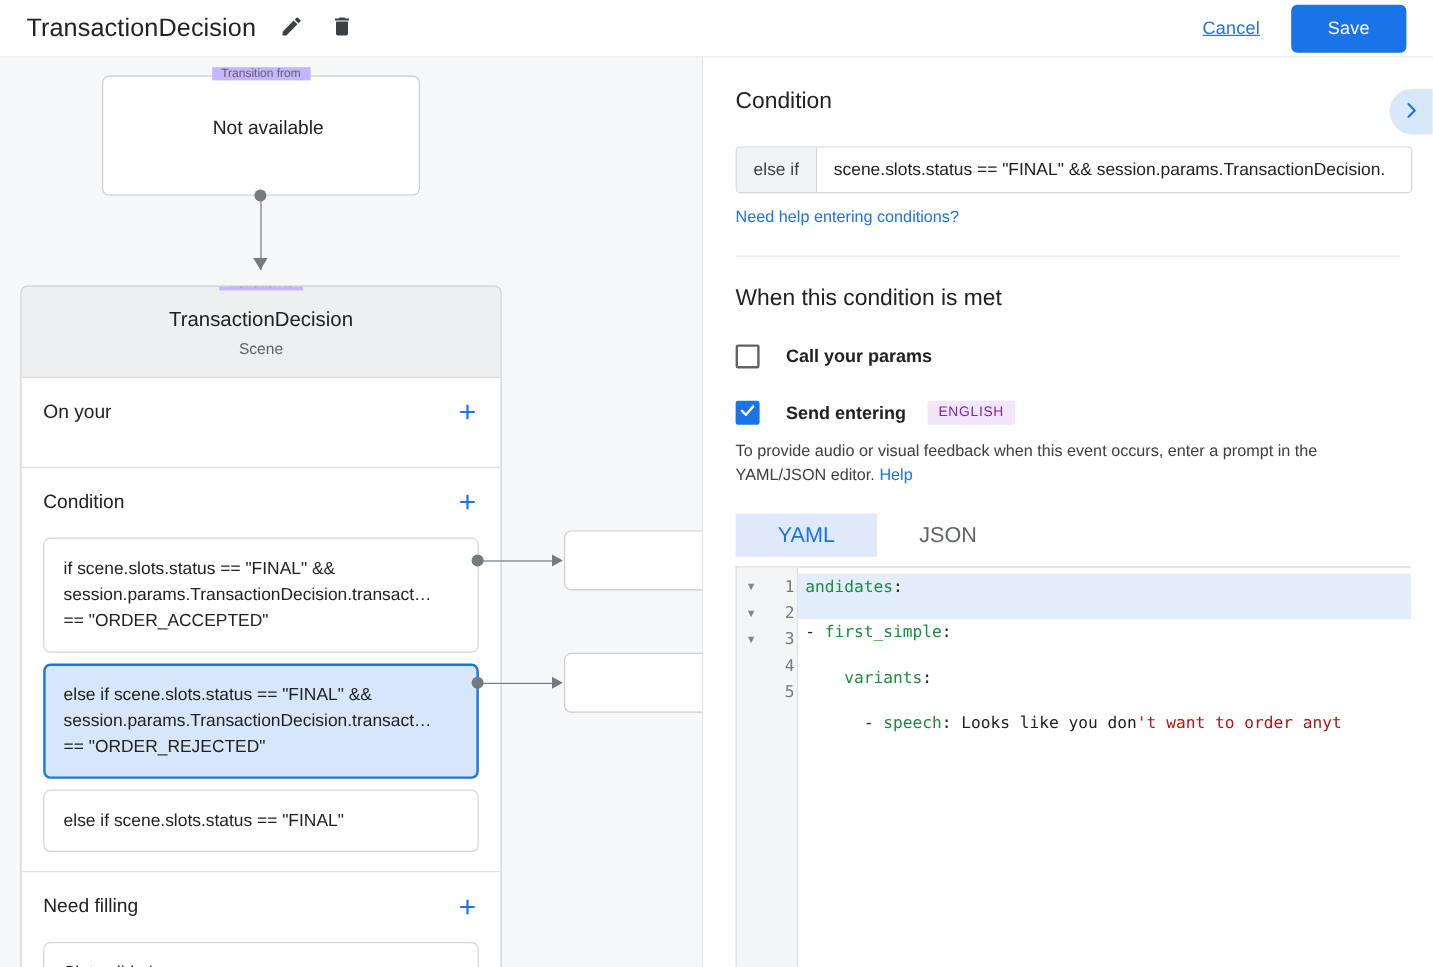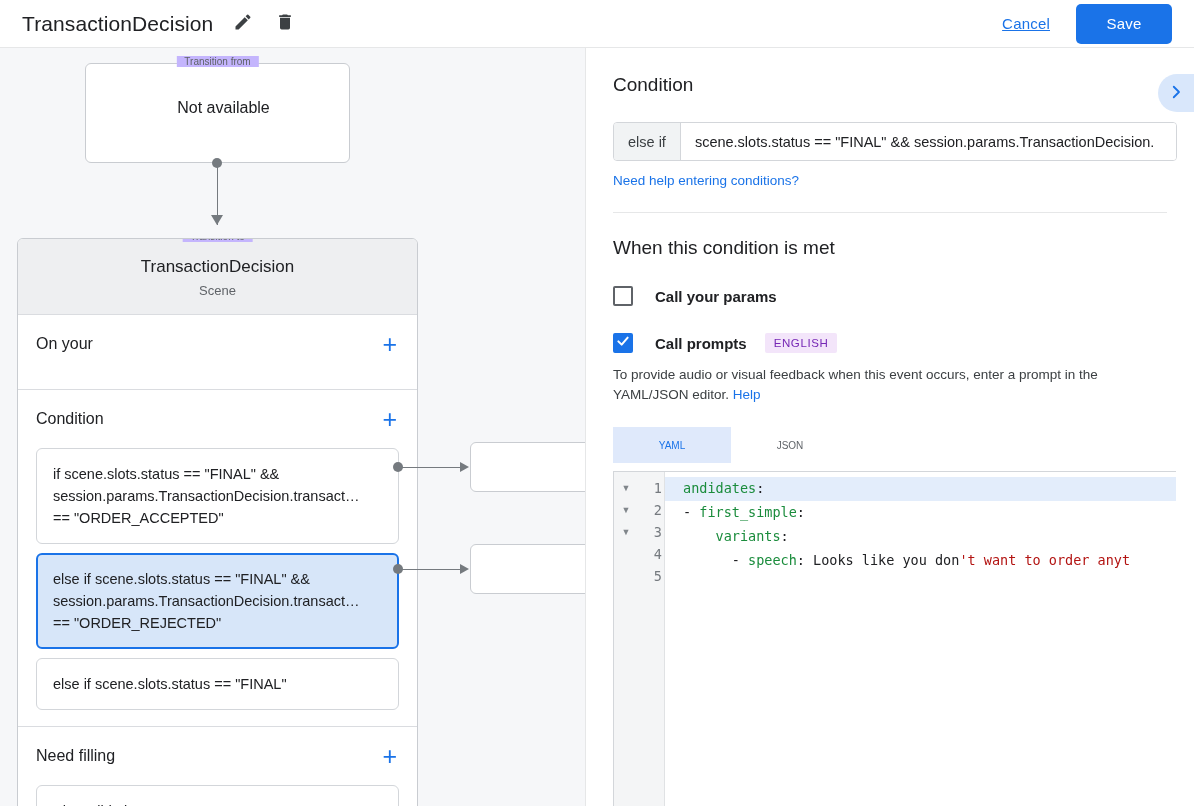--- a/index.html
+++ b/index.html
@@ -258,21 +258,21 @@
     margin-top: 12px; font-size: 13.5px; color: #3c4043;
     line-height: 20px; max-width: 558px;
   }
   .helper-text a { color: #1a73e8; text-decoration: none; cursor: pointer; }
 
   
   .tabs { display: flex; margin-top: 22px; }
   .tab {
     min-width: 118px; height: 36px;
     display: flex; align-items: center; justify-content: center;
-    font-size: 10px; color: #5f6368;
+    font-size: 18px; color: #5f6368;
     cursor: pointer; background: transparent;
     border: none; font-family: "Liberation Sans", sans-serif;
   }
   .tab.active { background: #dfe9fb; color: #1a73e8; }
 
   
   .editor {
     margin-top: 8px;
     border-top: 1px solid #d3d6da;
     border-left: 1px solid #d3d6da;
@@ -299,26 +299,26 @@
   }
   .line-no {
     height: 22px; line-height: 22px;
     font-family: "DejaVu Sans Mono", monospace;
     font-size: 13.5px; color: #757a7f; padding-right: 2px;
   }
   .code-area {
     flex: 1; padding-top: 5px; overflow: hidden; position: relative;
   }
   .code-line {
-    height: 24px; line-height: 22px;
+    height: 38px; line-height: 22px;
     font-family: "DejaVu Sans Mono", monospace;
     font-size: 13.5px;
     white-space: pre;
     color: #202124;
-    padding-left: 18px;
+    padding-left: 6px;
   }
   .code-line.hl { background: #e3edfb; }
   .tok-key { color: #1a8c3c; }
   .tok-punct { color: #202124; }
   .tok-str { color: #b31412; }
   .tok-plain { color: #202124; }
 </style>
 </head>
 <body>
 
@@ -447,21 +447,21 @@
     </div>
 
     <div class="check-row">
       <div class="checkbox checked">
         <span>
           <svg width="16" height="16" viewBox="0 0 24 24" fill="none" stroke="#ffffff" stroke-width="3" stroke-linecap="round" stroke-linejoin="round">
             <polyline points="5 12.5 10 17.5 19 7"></polyline>
           </svg>
         </span>
       </div>
-      <div class="check-label">Call prompts</div>
+      <div class="check-label">Send entering</div>
       <div class="lang-badge">ENGLISH</div>
     </div>
 
     <div class="helper-text">
       <span>To provide audio or visual feedback when this event occurs, enter a prompt in the YAML/JSON editor.</span>
       <a>Help</a>
     </div>
 
     <div class="tabs" id="editor-tabs">
         <button class="tab active">YAML</button>

